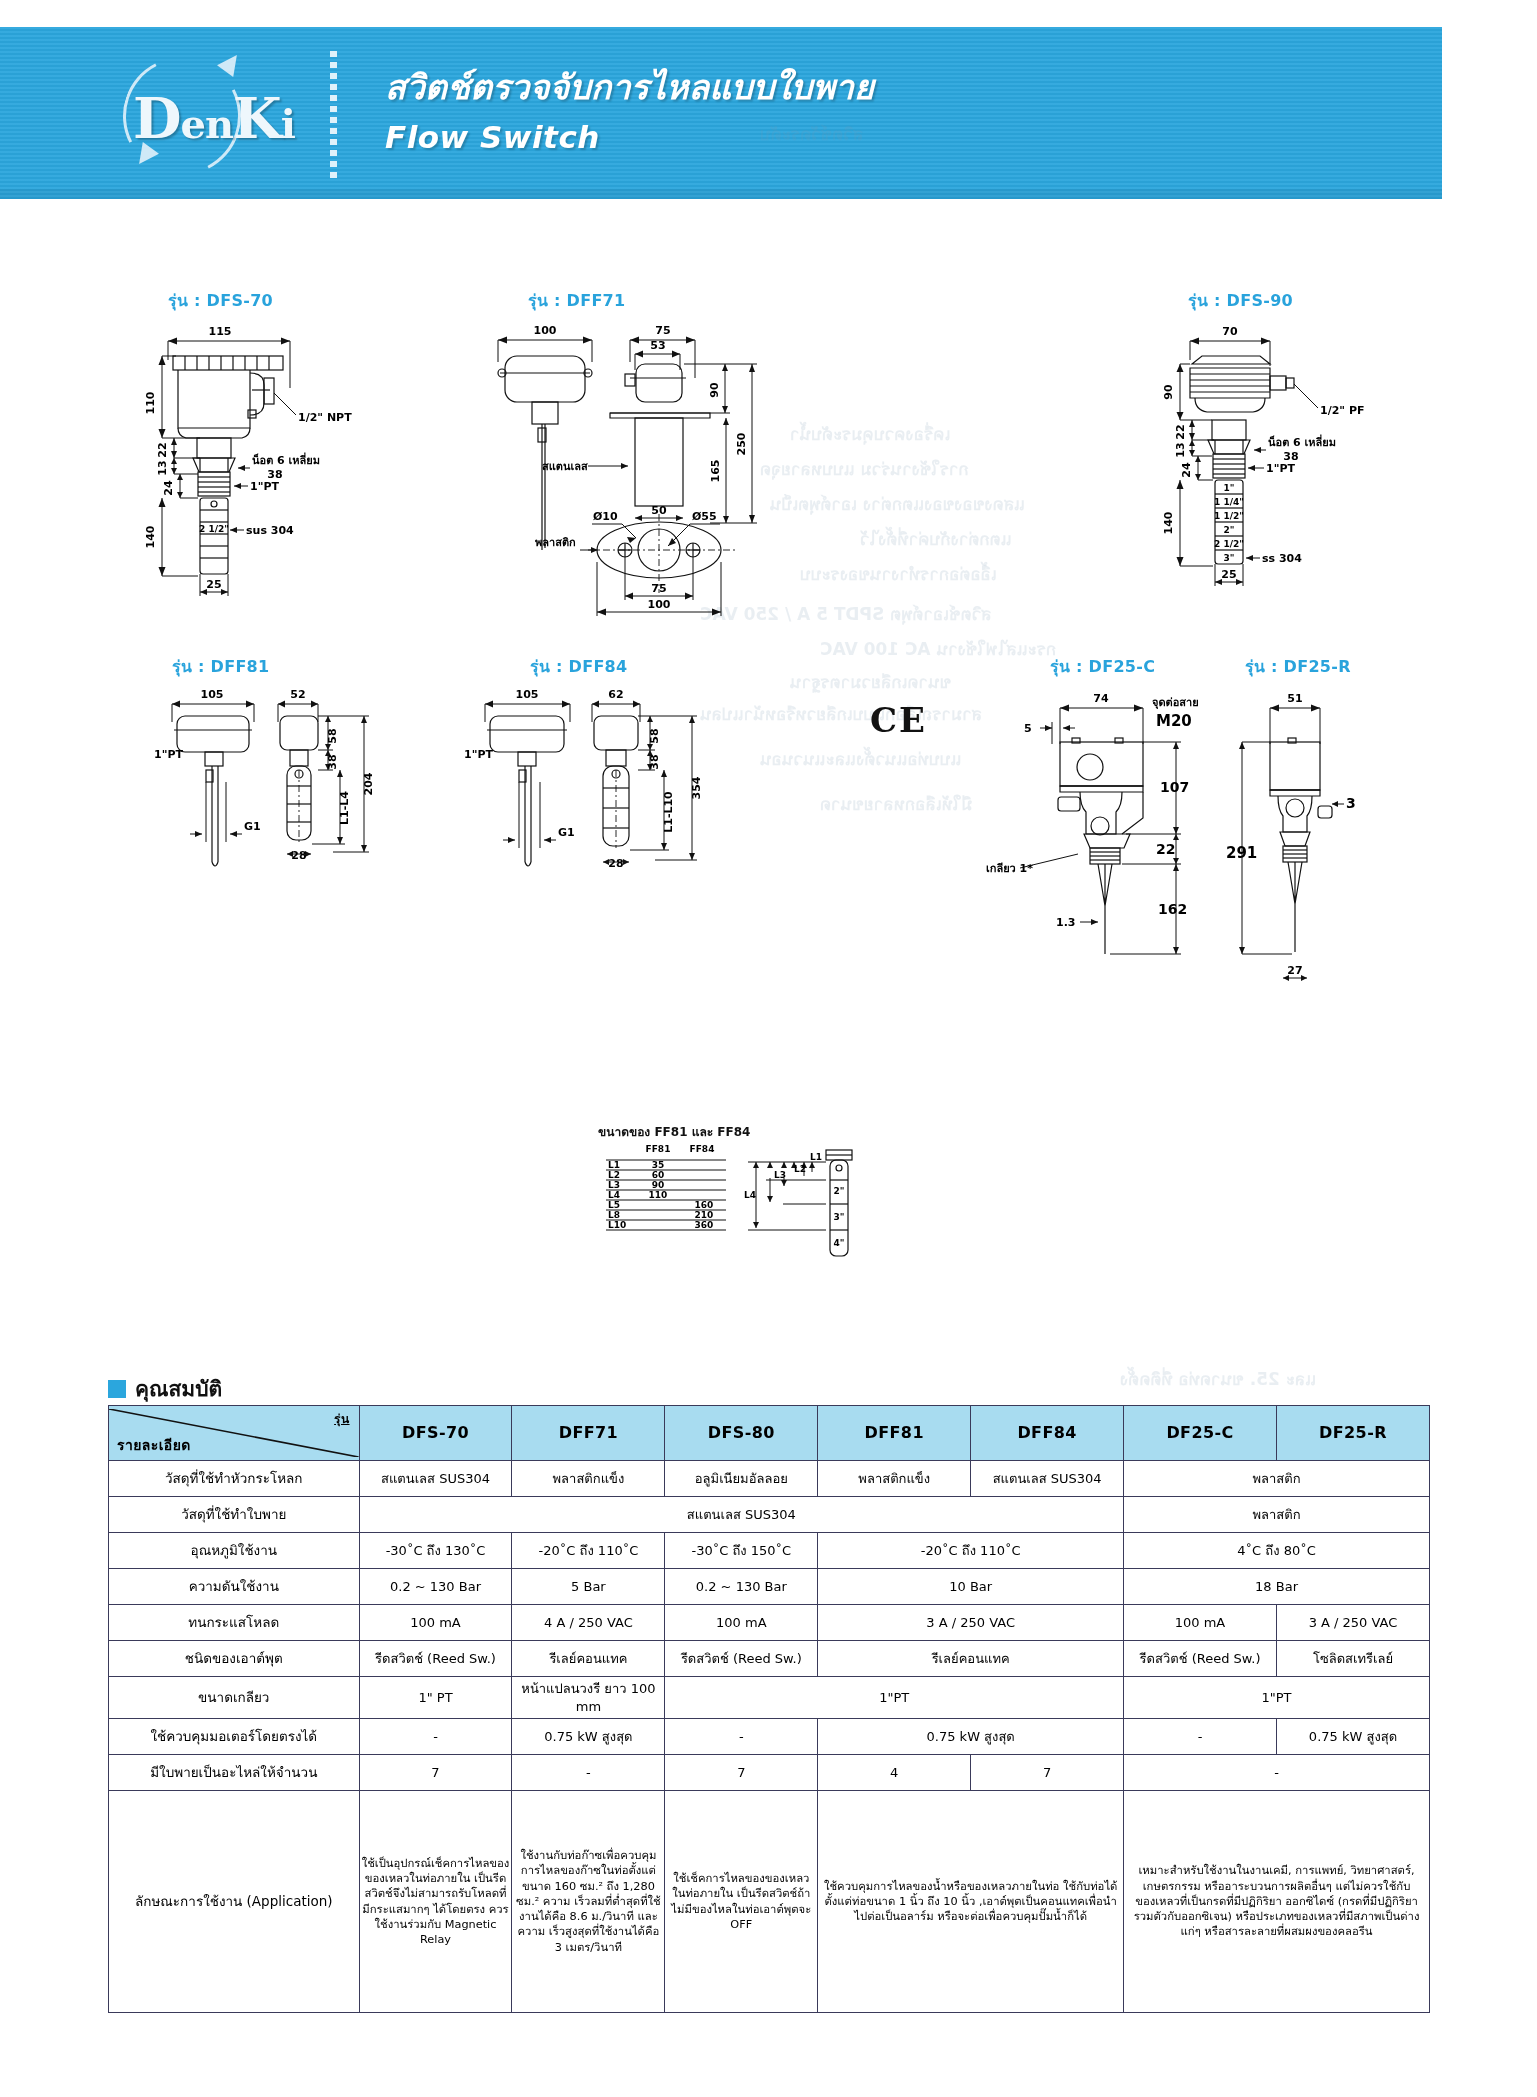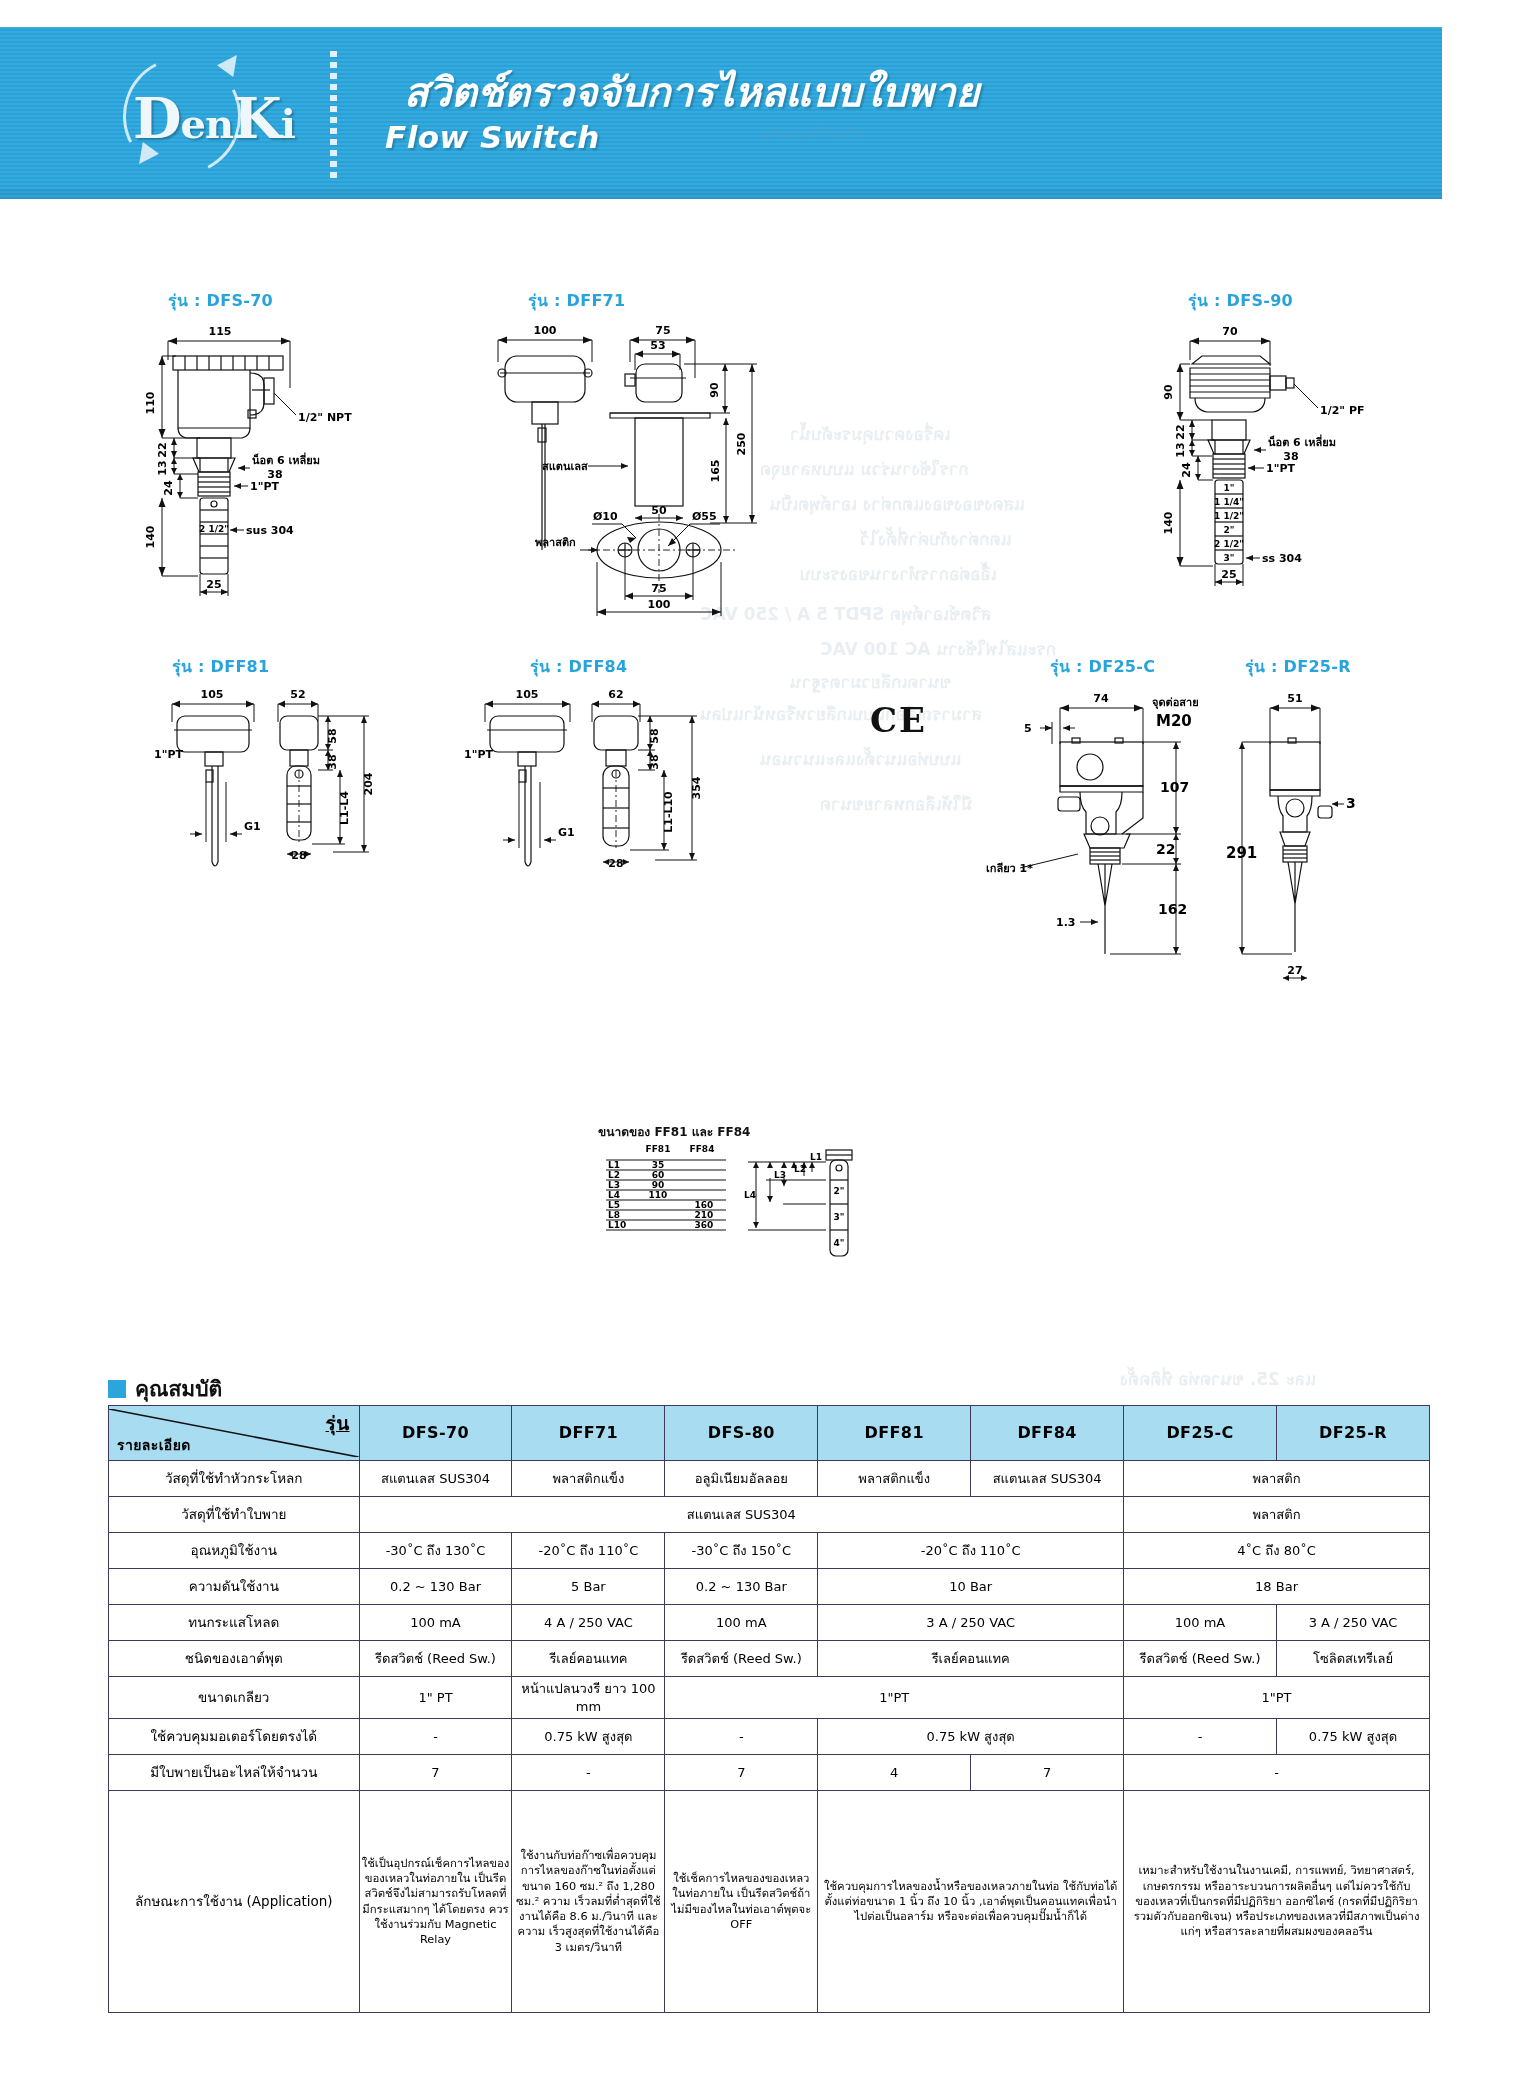--- a/index.html
+++ b/index.html
@@ -48,22 +48,22 @@
     white-space:nowrap;
   }
   .logo-text .lg{ font-size:56px; }
   .logo-text .sm{ font-size:40px; }
 
   .dotted-rule{
     position:absolute; left:330px; top:24px; width:7px; height:128px;
     background:repeating-linear-gradient(180deg,#dff1fa 0 6px, transparent 6px 11px);
   }
   .banner-title-th{
-    position:absolute; left:404px; top:33px;
-    font-size:40px; font-weight:bold; font-style:italic; color:#ffffff;
+    position:absolute; left:385px; top:33px;
+    font-size:34px; font-weight:bold; font-style:italic; color:#ffffff;
     text-shadow:2px 2px 2px rgba(0,0,0,.2);
     white-space:nowrap;
     font-family:Liberation Mono, monospace;
   }
   .banner-title-en{
     position:absolute; left:385px; top:92px;
     font-size:31px; font-weight:bold; font-style:italic; color:#ffffff;
     text-shadow:2px 2px 2px rgba(0,0,0,.2);
     letter-spacing:.5px; white-space:nowrap;
   }
@@ -104,21 +104,21 @@
     letter-spacing:.4px;
   }
   table.spec thead th.corner{
     position:relative; background:#a8dcf0; padding:0;
   }
   .corner-inner{ position:relative; width:100%; height:48px; }
   .corner-inner .diag{
     position:absolute; inset:0;
   }
   .corner-inner .lbl-model{
-    position:absolute; right:9px; top:2px; font-size:19px; font-weight:bold;text-decoration:underline;
+    position:absolute; right:9px; top:2px; font-size:12px; font-weight:bold;text-decoration:underline;
   }
   .corner-inner .lbl-detail{
     position:absolute; left:8px; bottom:2px; font-size:14px; font-weight:bold;
   }
   td.rowlabel{
     background:#cfeaf7; text-align:left; padding-left:10px;
     font-size:13.5px; font-weight:normal; height:29px;
   }
   td.cell{ font-size:13px; height:29px; }
   td.app-label{

